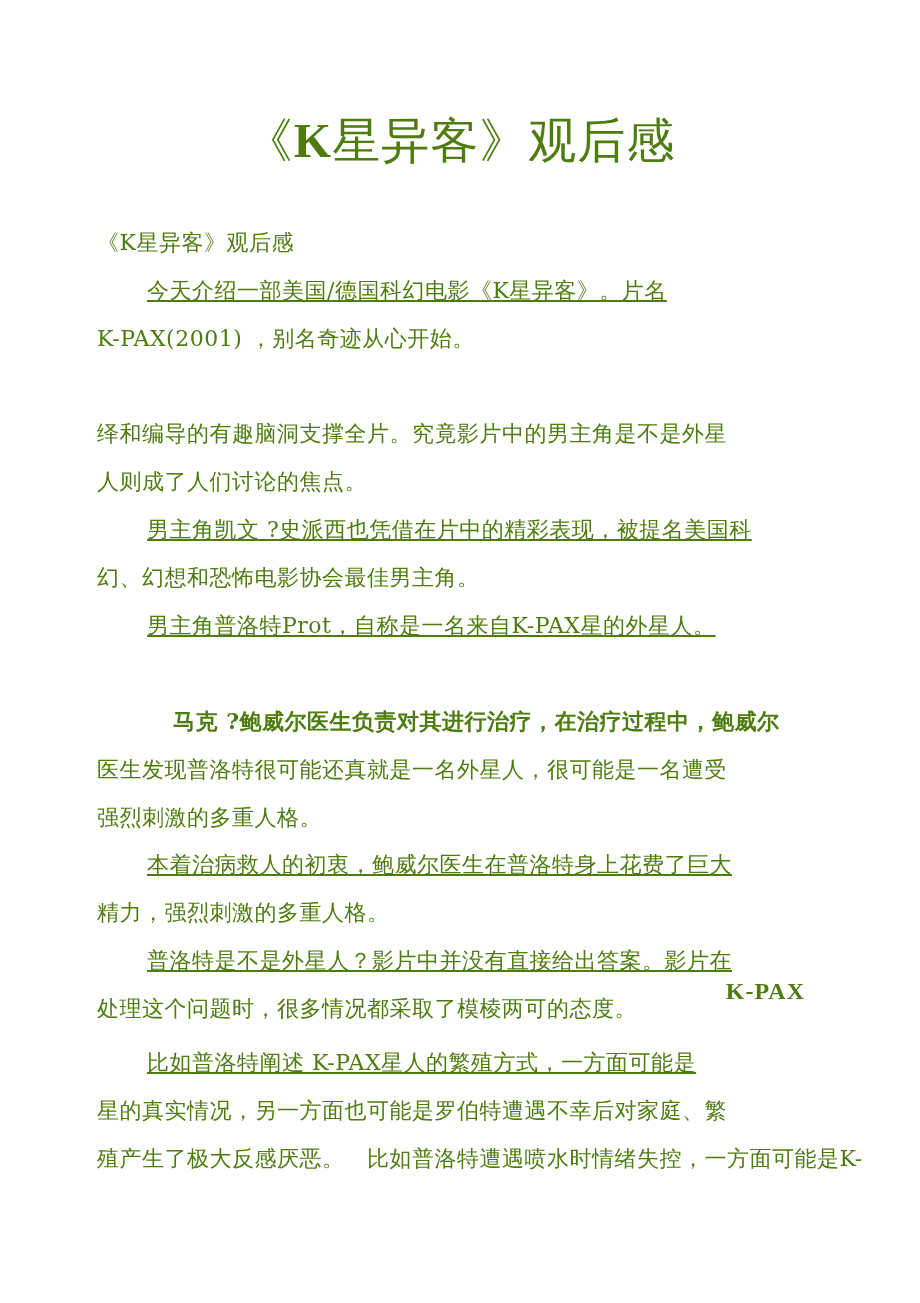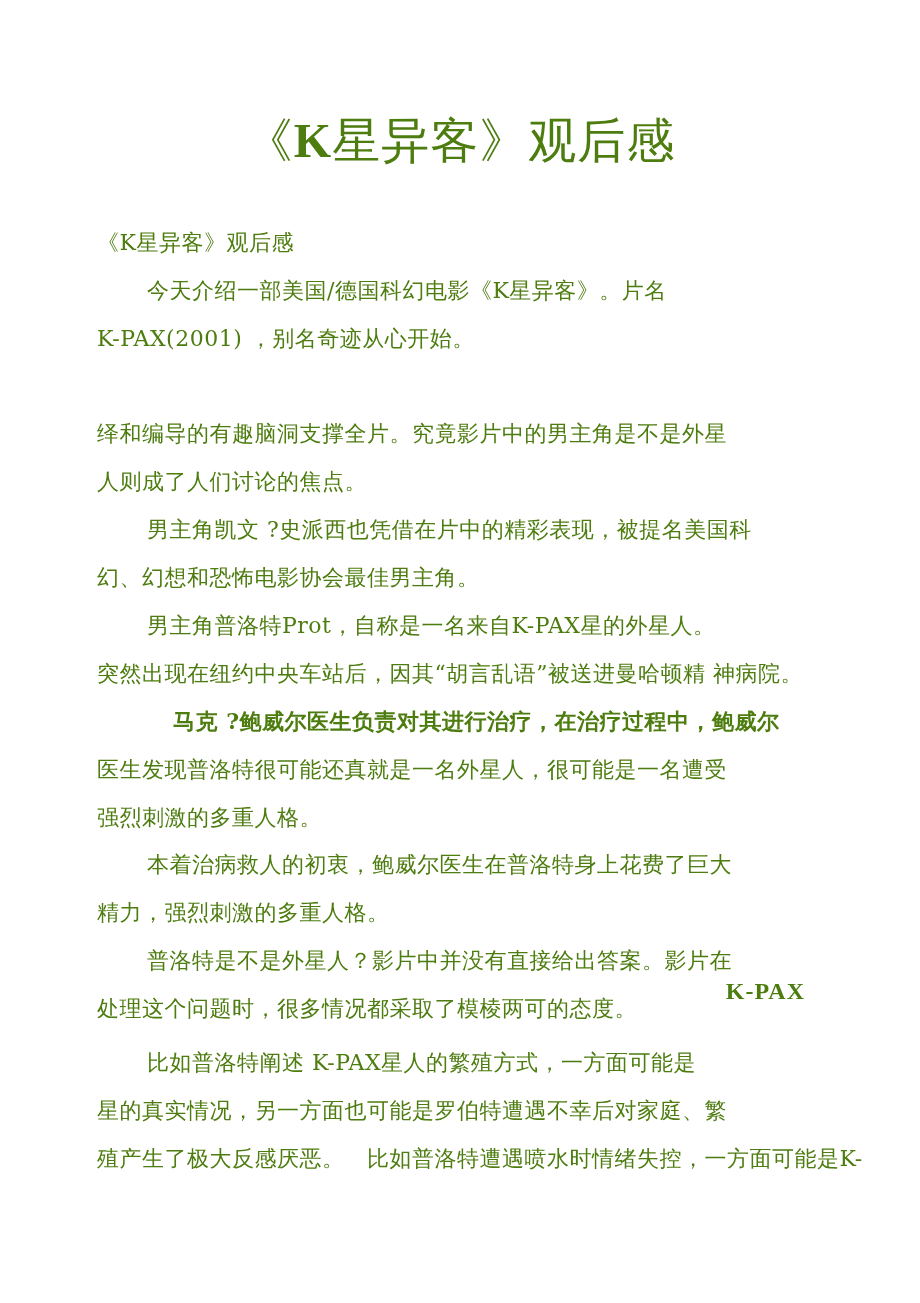--- a/index.html
+++ b/index.html
@@ -26,21 +26,21 @@
     font-family:"Liberation Serif","DejaVu Serif",serif;
   }
   .ln{
     position:absolute;
     left:97px;
     font-size:22px;
     line-height:27px;
     white-space:nowrap;
     letter-spacing:0.5px;
   }
-  .ind2{padding-left:50px;}
+  .ind2{padding-left:50px;text-decoration:underline;}
   .ind3{padding-left:76px;font-weight:bold;}
   .kpax{
     position:absolute;
     top:978px;
     right:115px;
     font-size:24px;
     line-height:27px;
     font-weight:bold;
     font-family:"Liberation Serif","DejaVu Serif",serif;
     letter-spacing:1px;
@@ -56,21 +56,20 @@
   </div>
 
   <div class="ln" style="top:229px">《K星异客》观后感</div>
   <div class="ln ind2" style="top:277px">今天介绍一部美国/德国科幻电影《K星异客》。片名</div>
   <div class="ln" style="top:325px">K-PAX(2001) ，别名奇迹从心开始。</div>
   <div class="ln" style="top:420px">绎和编导的有趣脑洞支撑全片。究竟影片中的男主角是不是外星</div>
   <div class="ln" style="top:468px">人则成了人们讨论的焦点。</div>
   <div class="ln ind2" style="top:516px">男主角凯文 ?史派西也凭借在片中的精彩表现，被提名美国科</div>
   <div class="ln" style="top:564px">幻、幻想和恐怖电影协会最佳男主角。</div>
   <div class="ln ind2" style="top:612px">男主角普洛特Prot，自称是一名来自K-PAX星的外星人。</div>
-  <div class="ln" style="top:660px">突然出现在纽约中央车站后，因其“胡言乱语”被送进曼哈顿精 神病院。</div>
   <div class="ln ind3" style="top:708px">马克 ?鲍威尔医生负责对其进行治疗，在治疗过程中，鲍威尔</div>
   <div class="ln" style="top:756px">医生发现普洛特很可能还真就是一名外星人，很可能是一名遭受</div>
   <div class="ln" style="top:804px">强烈刺激的多重人格。</div>
   <div class="ln ind2" style="top:851px">本着治病救人的初衷，鲍威尔医生在普洛特身上花费了巨大</div>
   <div class="ln" style="top:899px">精力，强烈刺激的多重人格。</div>
   <div class="ln ind2" style="top:947px">普洛特是不是外星人？影片中并没有直接给出答案。影片在</div>
   <div class="ln" style="top:995px">处理这个问题时，很多情况都采取了模棱两可的态度。</div>
 
   <div class="kpax">K-PAX</div>
 

